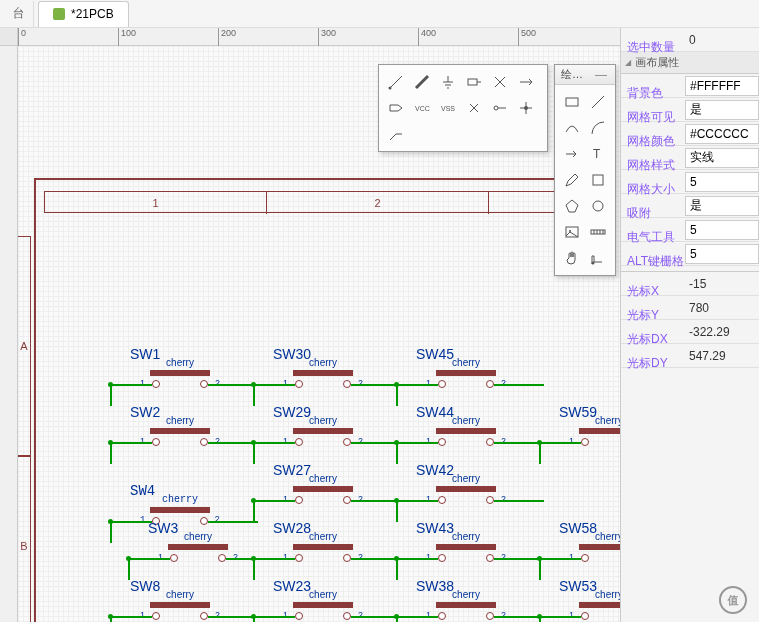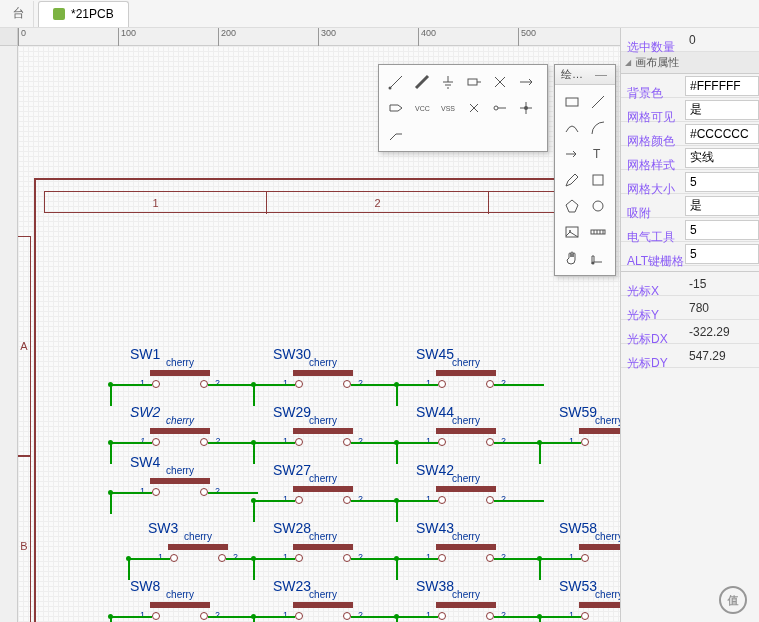--- a/index.html
+++ b/index.html
@@ -127,21 +127,21 @@
             <div class="sw-body"></div>
             <div class="sw-pad l"></div>
             <div class="sw-pad r"></div>
             <div class="sw-pin l">1</div>
             <div class="sw-pin r">2</div>
             <div class="sw-wire-green-h" style="top:38px;left:-20px;width:42px"></div>
             <div class="sw-wire-green-h" style="top:38px;left:78px;width:50px"></div>
             <div class="sw-wire-green-v" style="top:38px;left:-20px;height:22px"></div>
             <div class="sw-node" style="top:36px;left:-22px"></div>
           </div>
-          <div class="switch" style="left: 112px; top: 358px; font-style: italic;">
+          <div class="switch" style="left: 112px; top: 358px;">
             <div class="sw-name">SW2</div>
             <div class="sw-val">cherry</div>
             <div class="sw-body"></div>
             <div class="sw-pad l"></div>
             <div class="sw-pad r"></div>
             <div class="sw-pin l">1</div>
             <div class="sw-pin r">2</div>
             <div class="sw-wire-green-h" style="top:38px;left:-20px;width:42px"></div>
             <div class="sw-wire-green-h" style="top:38px;left:78px;width:50px"></div>
             <div class="sw-wire-green-v" style="top:38px;left:-20px;height:22px"></div>
@@ -176,21 +176,21 @@
           <div class="switch" style="left: 541px; top: 358px;">
             <div class="sw-name">SW59</div>
             <div class="sw-val">cherry</div>
             <div class="sw-body"></div>
             <div class="sw-pad l"></div>
             <div class="sw-pin l">1</div>
             <div class="sw-wire-green-h" style="top:38px;left:-20px;width:42px"></div>
             <div class="sw-wire-green-v" style="top:38px;left:-20px;height:22px"></div>
             <div class="sw-node" style="top:36px;left:-22px"></div>
           </div>
-          <div class="switch" style="left: 112px; top: 408px;">
+          <div class="switch" style="left: 112px; top: 437px; font-family: Liberation Mono, monospace;">
             <div class="sw-name">SW4</div>
             <div class="sw-val">cherry</div>
             <div class="sw-body"></div>
             <div class="sw-pad l"></div>
             <div class="sw-pad r"></div>
             <div class="sw-pin l">1</div>
             <div class="sw-pin r">2</div>
             <div class="sw-wire-green-h" style="top:38px;left:-20px;width:42px"></div>
             <div class="sw-wire-green-h" style="top:38px;left:78px;width:50px"></div>
             <div class="sw-wire-green-v" style="top:38px;left:-20px;height:22px"></div>

